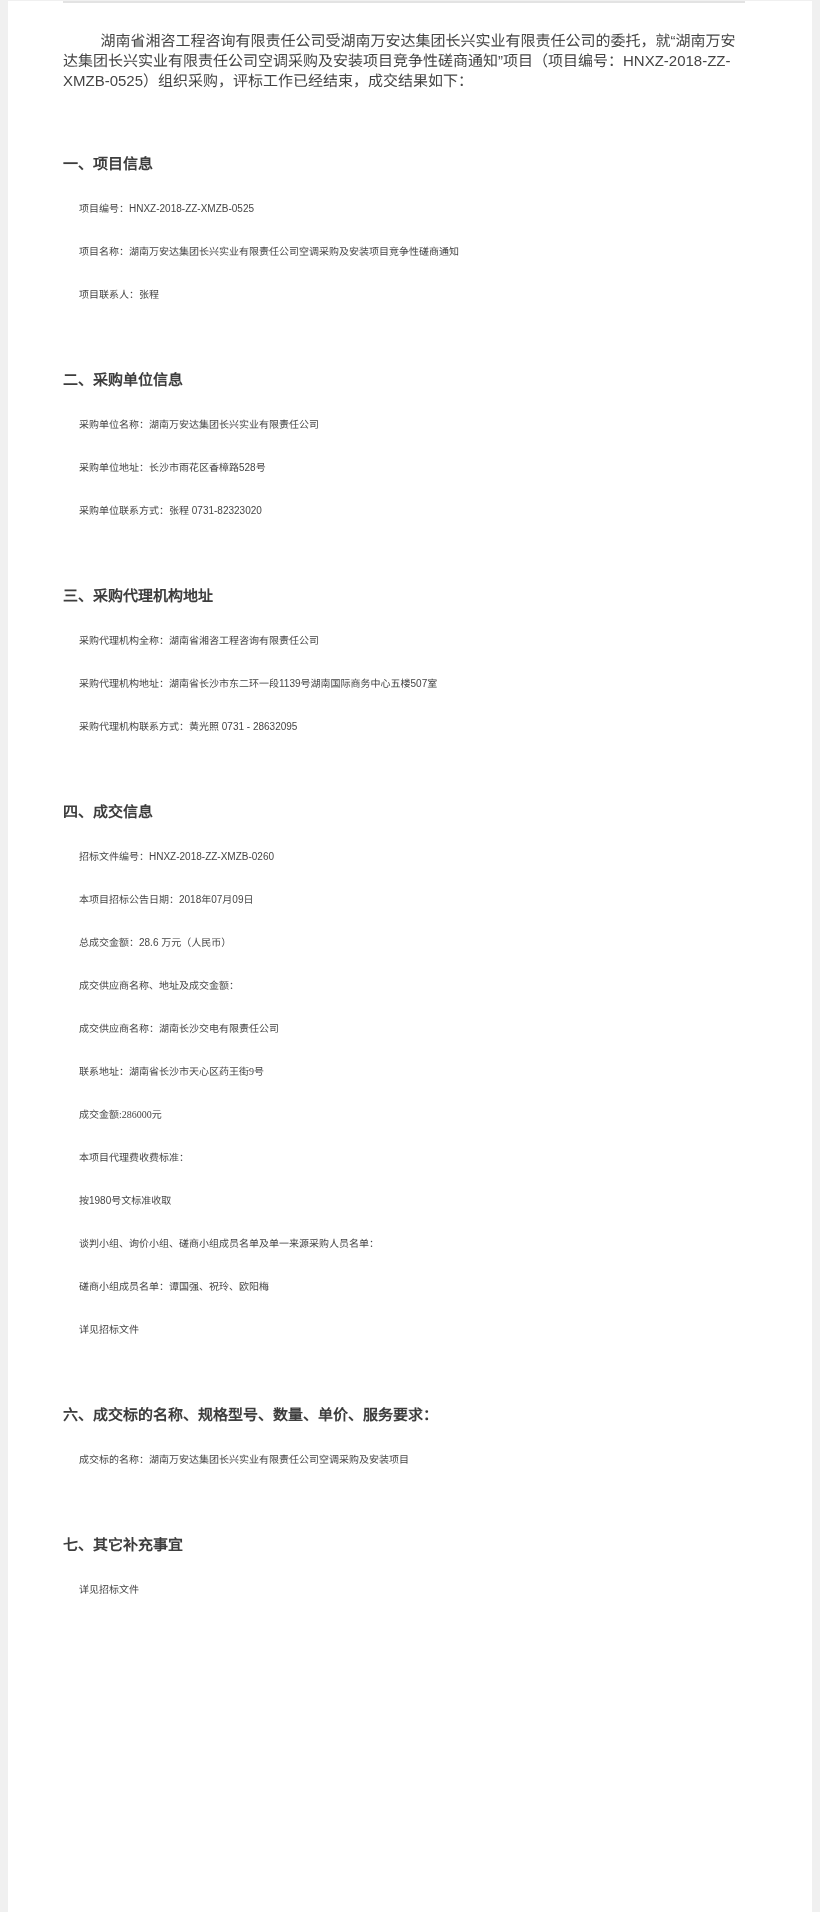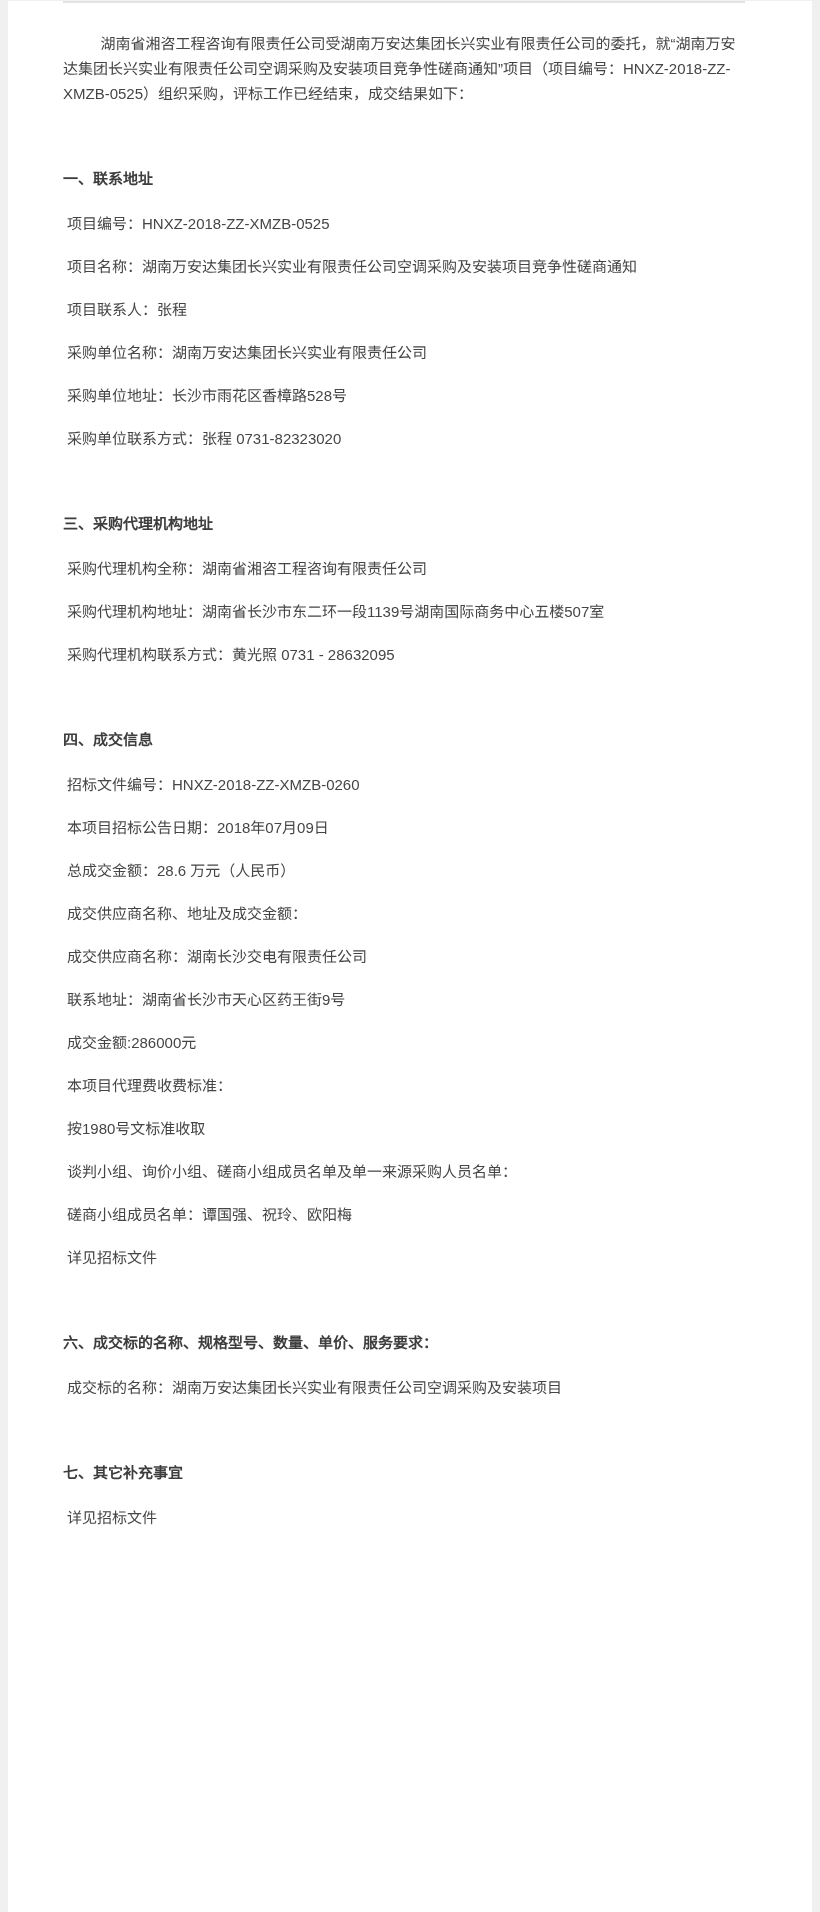--- a/index.html
+++ b/index.html
@@ -22,52 +22,53 @@
     color: #454545;
   }
   .top-divider {
     border-top: 2px solid #e3e3e3;
     height: 0;
     margin: 1px 0 0 0;
   }
   .intro {
     margin: 28px 0 18px 0;
     font-size: 15px;
-    line-height: 25px;
+    line-height: 20px;
     text-indent: 2.5em;
     color: #454545;
   }
   .section-heading {
     margin: 60px 0 20px 0;
     font-size: 15px;
     line-height: 25px;
     font-weight: bold;
     color: #3d3d3d;
   }
   .para {
-    margin: 0 0 18px 4px;
-    font-size: 15px;
+    margin: 0 0 18px 16px;
+    font-size: 10px;
     line-height: 25px;
     color: #454545;
   }
   .para.serif {
-    font-family: Liberation Sans, sans-serif;
+    font-family: Liberation Serif, serif;
   }
 </style>
 </head>
 <body>
 
 <div class="card">
   <div class="top-divider"></div>
   <p class="intro">湖南省湘咨工程咨询有限责任公司受湖南万安达集团长兴实业有限责任公司的委托，就“湖南万安达集团长兴实业有限责任公司空调采购及安装项目竞争性磋商通知”项目（项目编号：HNXZ-2018-ZZ-XMZB-0525）组织采购，评标工作已经结束，成交结果如下：</p>
   <div>
-      <h2 class="section-heading">一、联系地址</h2>
+      <h2 class="section-heading">一、项目信息</h2>
       <p class="para">项目编号：HNXZ-2018-ZZ-XMZB-0525</p>
       <p class="para">项目名称：湖南万安达集团长兴实业有限责任公司空调采购及安装项目竞争性磋商通知</p>
       <p class="para">项目联系人：张程</p>
+      <h2 class="section-heading">二、采购单位信息</h2>
       <p class="para">采购单位名称：湖南万安达集团长兴实业有限责任公司</p>
       <p class="para">采购单位地址：长沙市雨花区香樟路528号</p>
       <p class="para">采购单位联系方式：张程 0731-82323020</p>
       <h2 class="section-heading">三、采购代理机构地址</h2>
       <p class="para">采购代理机构全称：湖南省湘咨工程咨询有限责任公司</p>
       <p class="para">采购代理机构地址：湖南省长沙市东二环一段1139号湖南国际商务中心五楼507室</p>
       <p class="para">采购代理机构联系方式：黄光照 0731 - 28632095</p>
       <h2 class="section-heading">四、成交信息</h2>
       <p class="para">招标文件编号：HNXZ-2018-ZZ-XMZB-0260</p>
       <p class="para">本项目招标公告日期：2018年07月09日</p>

